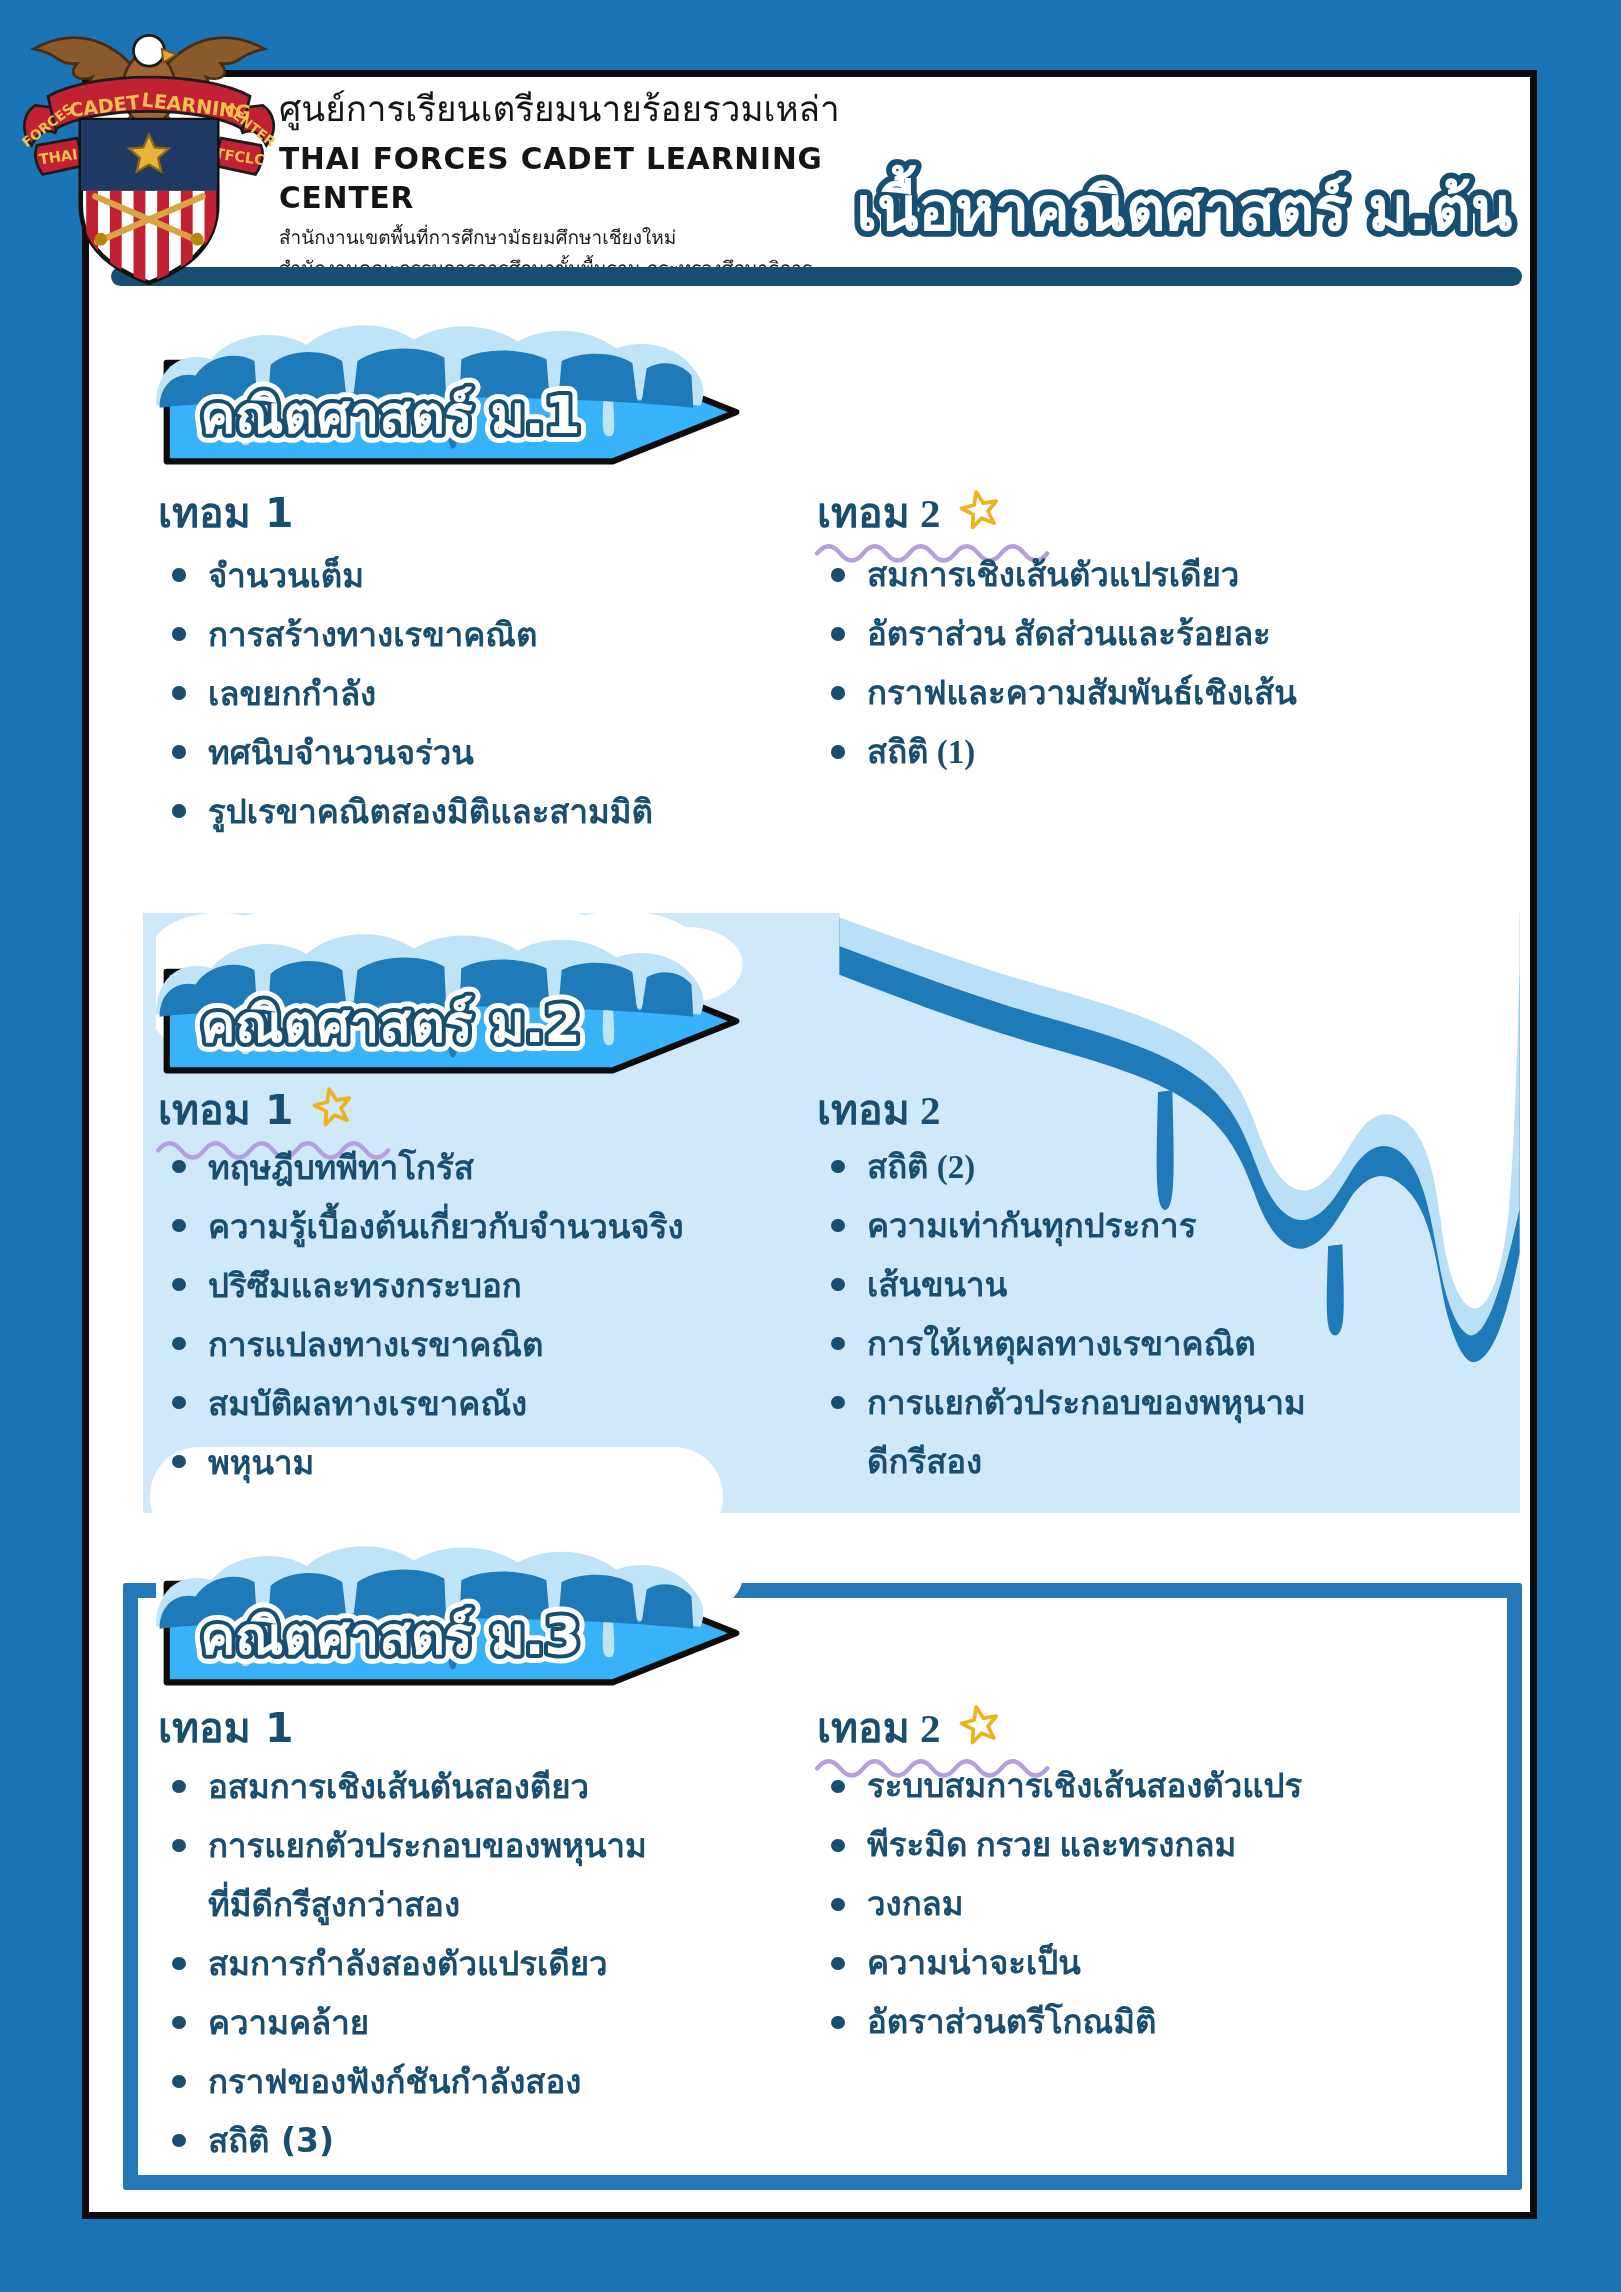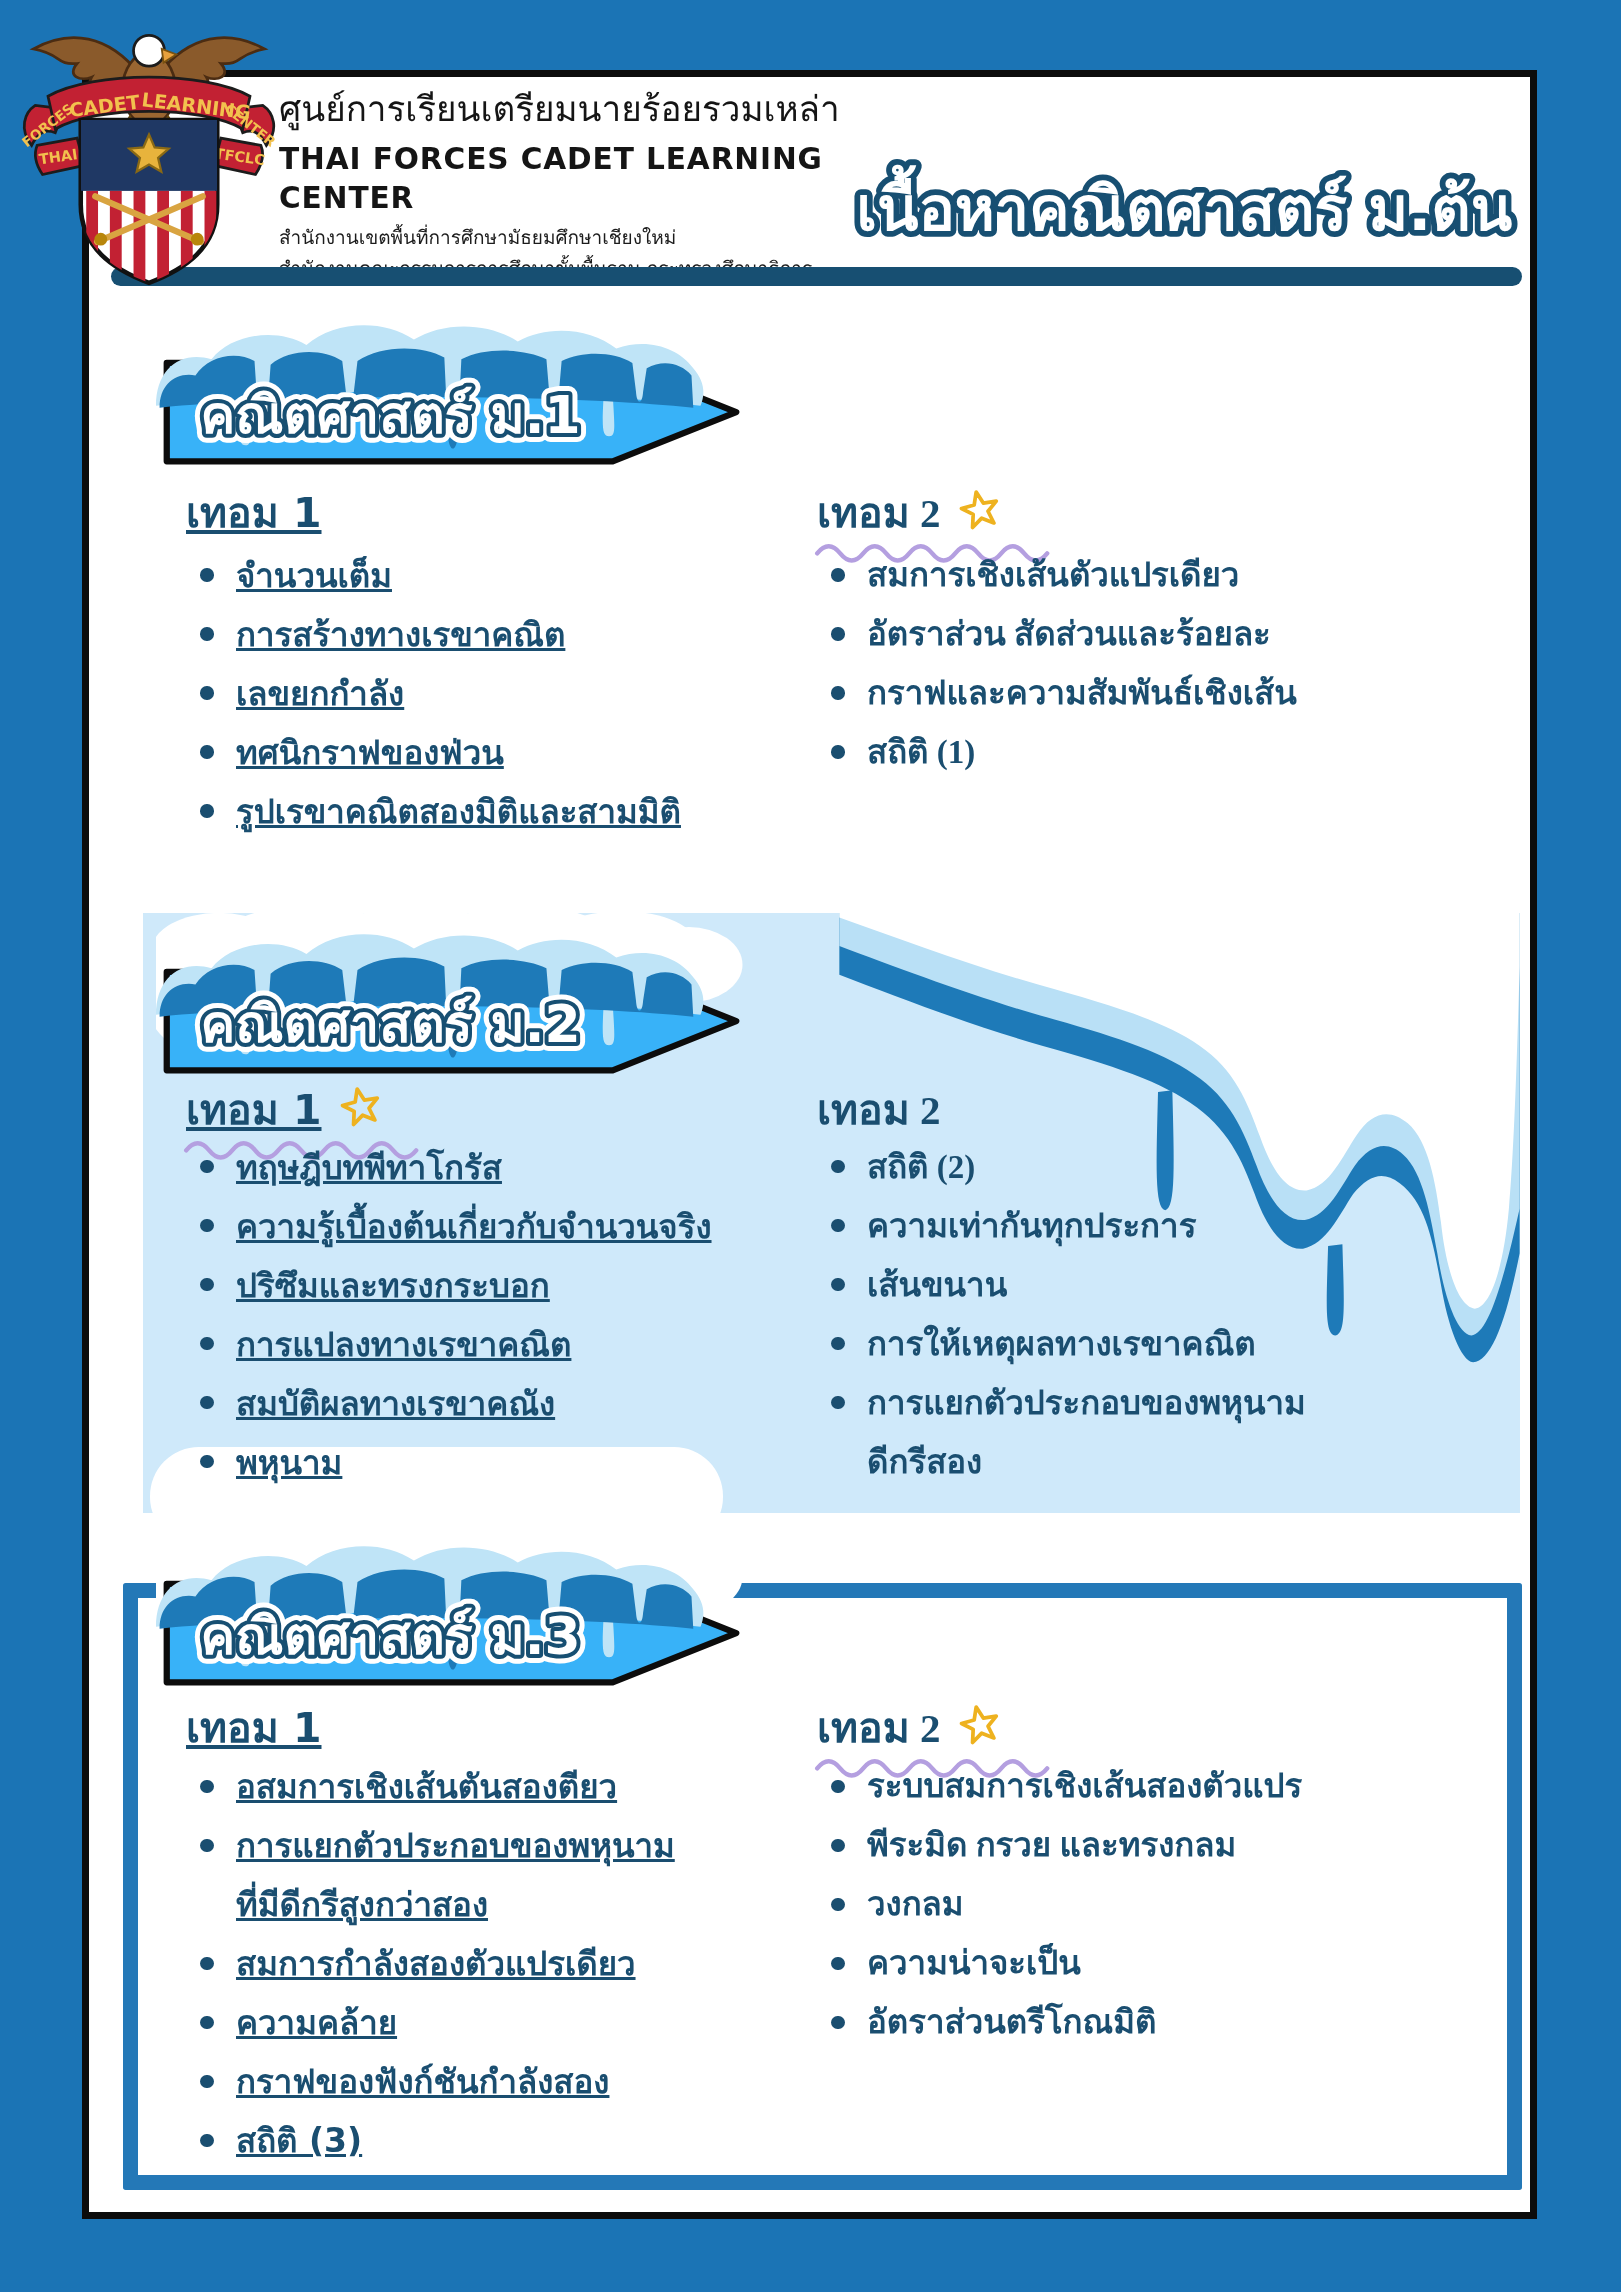--- a/index.html
+++ b/index.html
@@ -28,21 +28,21 @@
   .banner-2{left:67px;top:832px;}
   .banner-3{left:67px;top:1444px;}
   .banner text{font-weight:bold;font-size:58px;stroke-linejoin:round;paint-order:stroke;}
   .banner .txt-glow{stroke:#ffffff;stroke-width:20px;fill:#ffffff;}
   .banner .txt-main{stroke:#174f72;stroke-width:9px;fill:#ffffff;}
   
   .term{position:absolute;color:#1a4e70;z-index:25;}
   .t-s1{top:412px;}
   .t-s2{top:1009px;}
   .t-s3{top:1627px;}
-  .t-left{left:97px;width:631px;text-decoration:underline;}
+  .t-left{left:69px;width:631px;}
   .t-right{left:728px;width:667px;font-family:Liberation Serif, serif;}
   .term-head{position:relative;display:flex;align-items:center;gap:14.3px;height:48px;}
   .term-label{font-size:41px;font-weight:bold;line-height:48px;}
   .star-doodle{width:50px;height:50px;margin-top:-5.4px;}
   .squiggle{position:absolute;left:-5.4px;top:52px;width:251px;height:23px;}
   .term ul{list-style:none;margin:9px 0 0 0;padding:0;}
   .t-s2 ul{margin-top:3.6px;}
   .t-s3 ul{margin-top:5.4px;}
   .term li{position:relative;padding-left:50px;font-size:33px;font-weight:bold;line-height:59px;
            white-space:pre-line;}
@@ -184,21 +184,21 @@
     </svg>
 
     <div class="term t-s1 t-left">
       <div class="term-head">
         <span class="term-label">เทอม 1</span>
       </div>
       <ul>
         <li>จำนวนเต็ม</li>
         <li>การสร้างทางเรขาคณิต</li>
         <li>เลขยกกำลัง</li>
-        <li>ทศนิกราฟของฟ่วน</li>
+        <li>ทศนิบจำนวนจร่วน</li>
         <li>รูปเรขาคณิตสองมิติและสามมิติ</li>
       </ul>
     </div>
 
     <div class="term t-s1 t-right">
       <div class="term-head">
         <span class="term-label">เทอม 2</span>
         <svg class="star-doodle" viewBox="0 0 60 60">
           <polygon points="30,8 35.6,22.7 51.3,23.6 39.1,33.5 43.1,48.7 30,40 16.9,48.7 20.9,33.5 8.7,23.6 24.4,22.7" fill="none" stroke="#eeb21f" stroke-width="4.5" stroke-linejoin="round" transform="rotate(-12 30 30)"></polygon>
         </svg>

